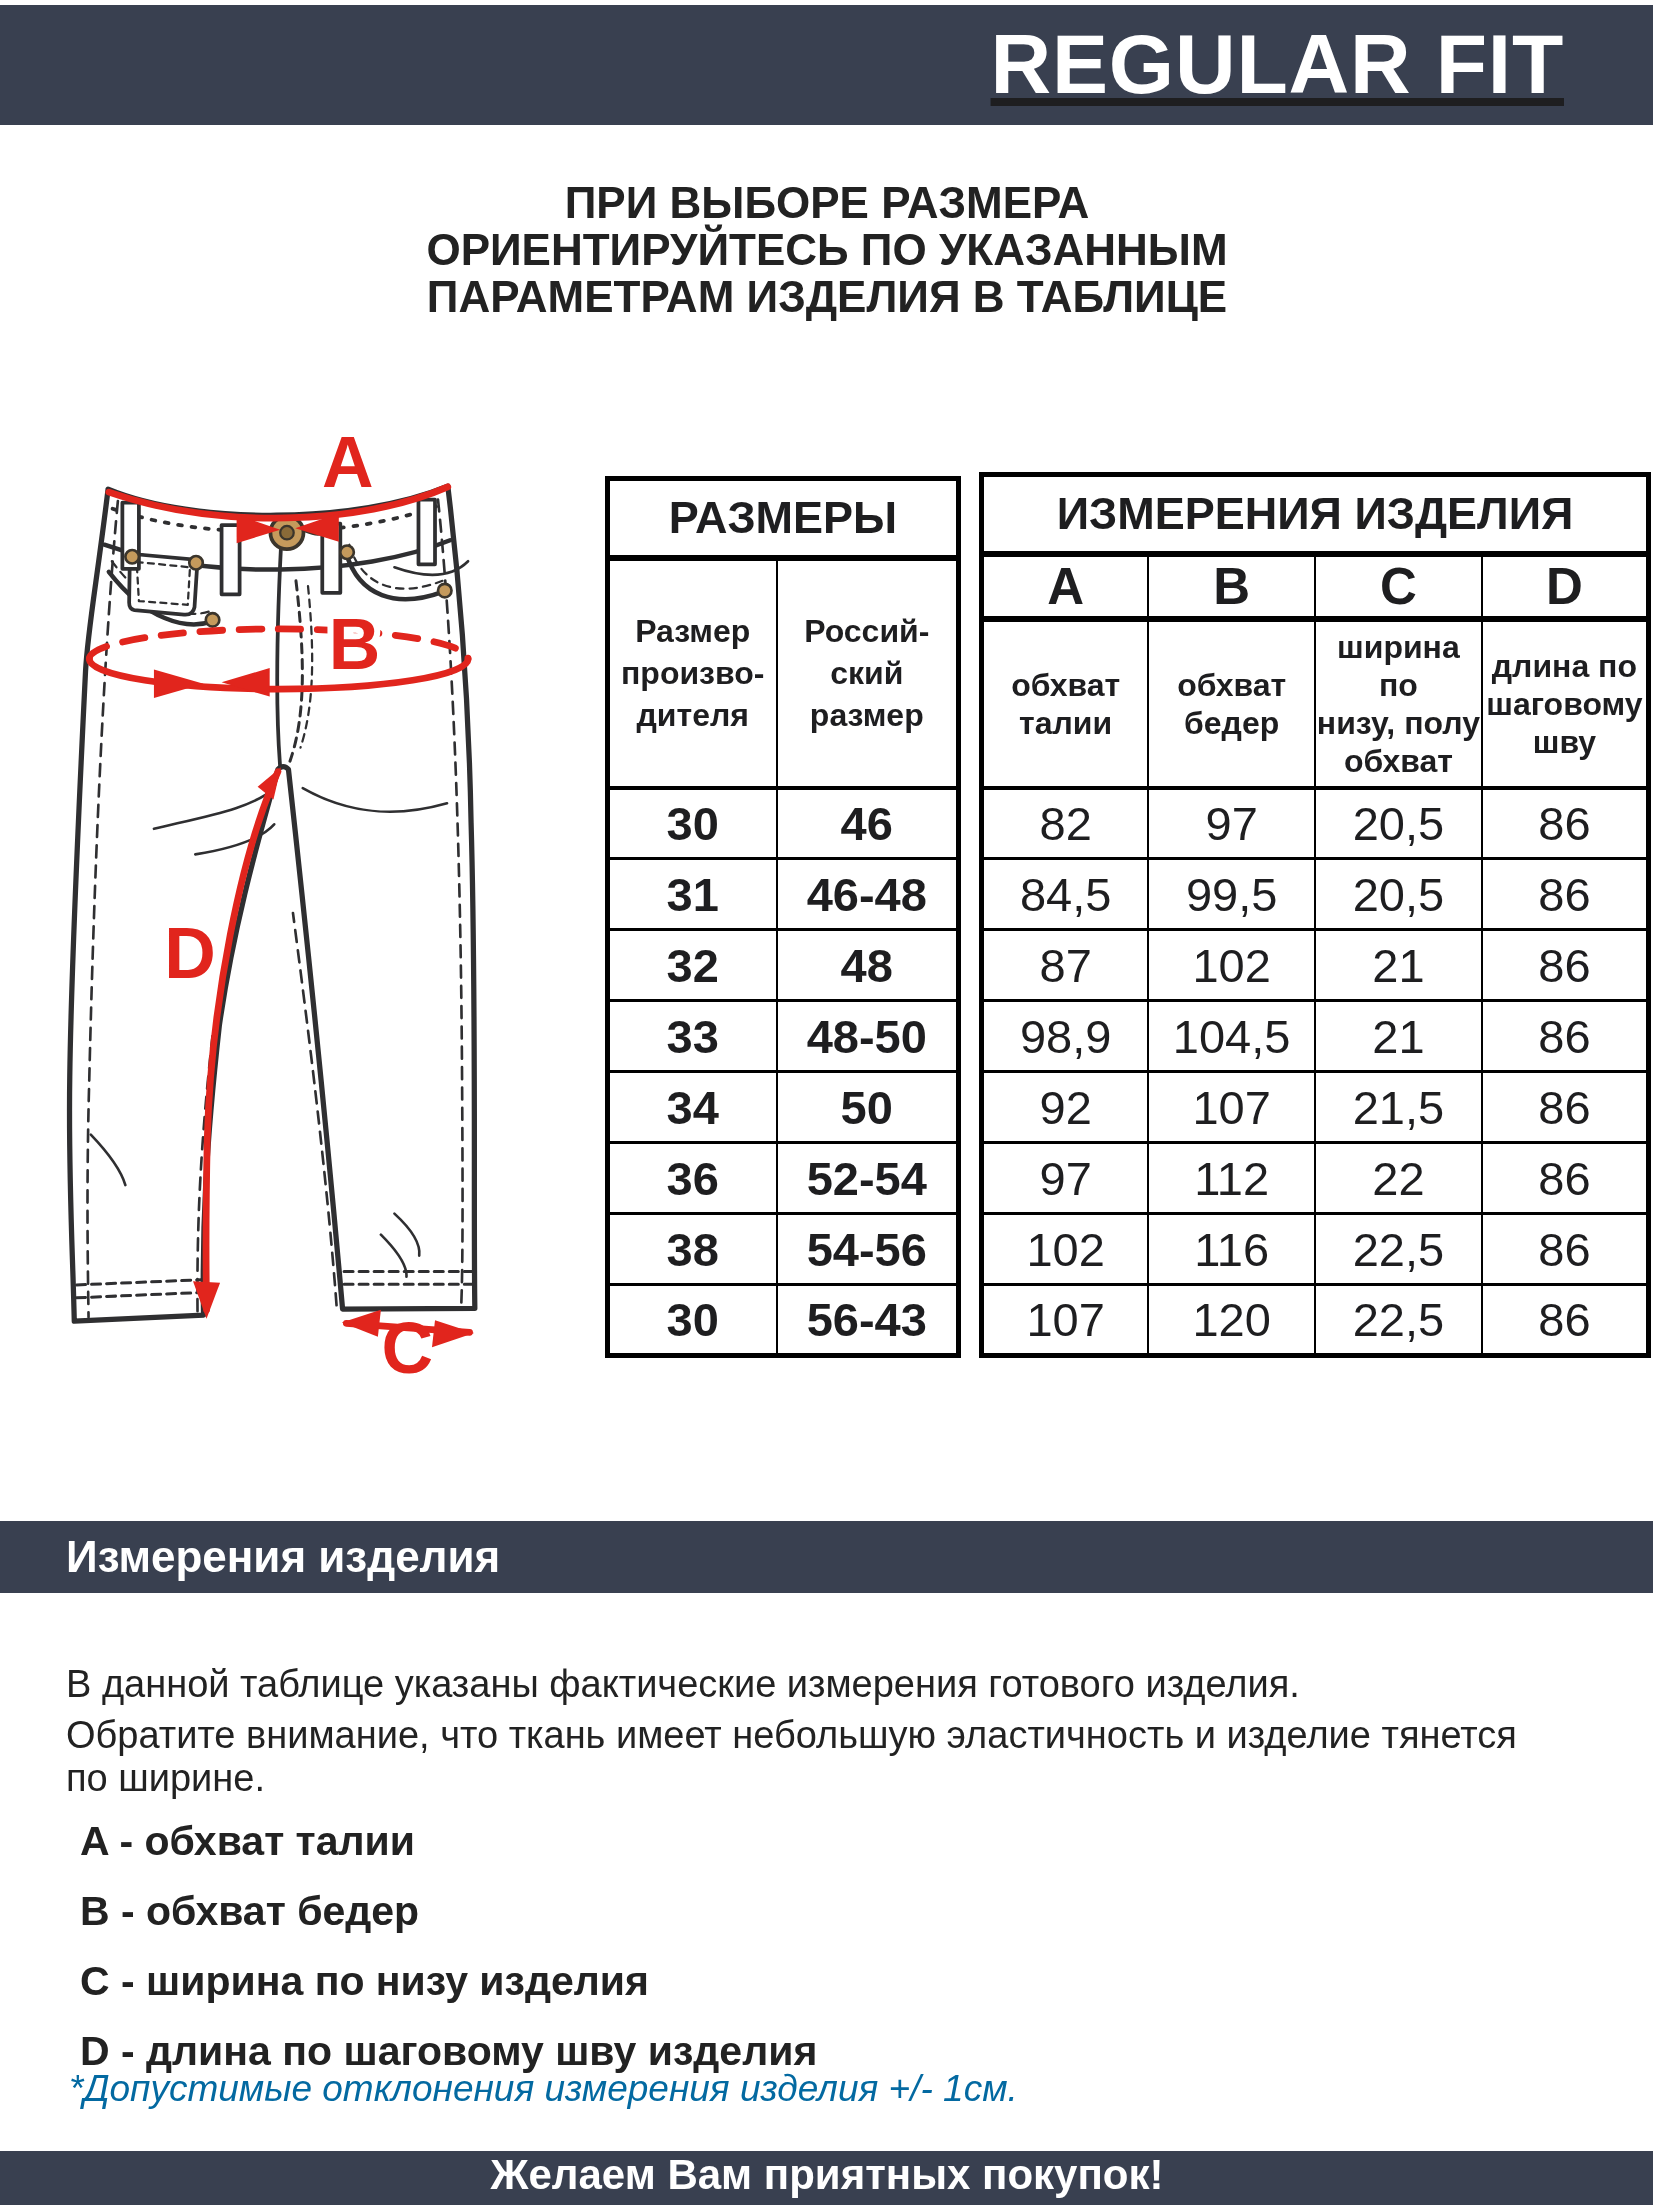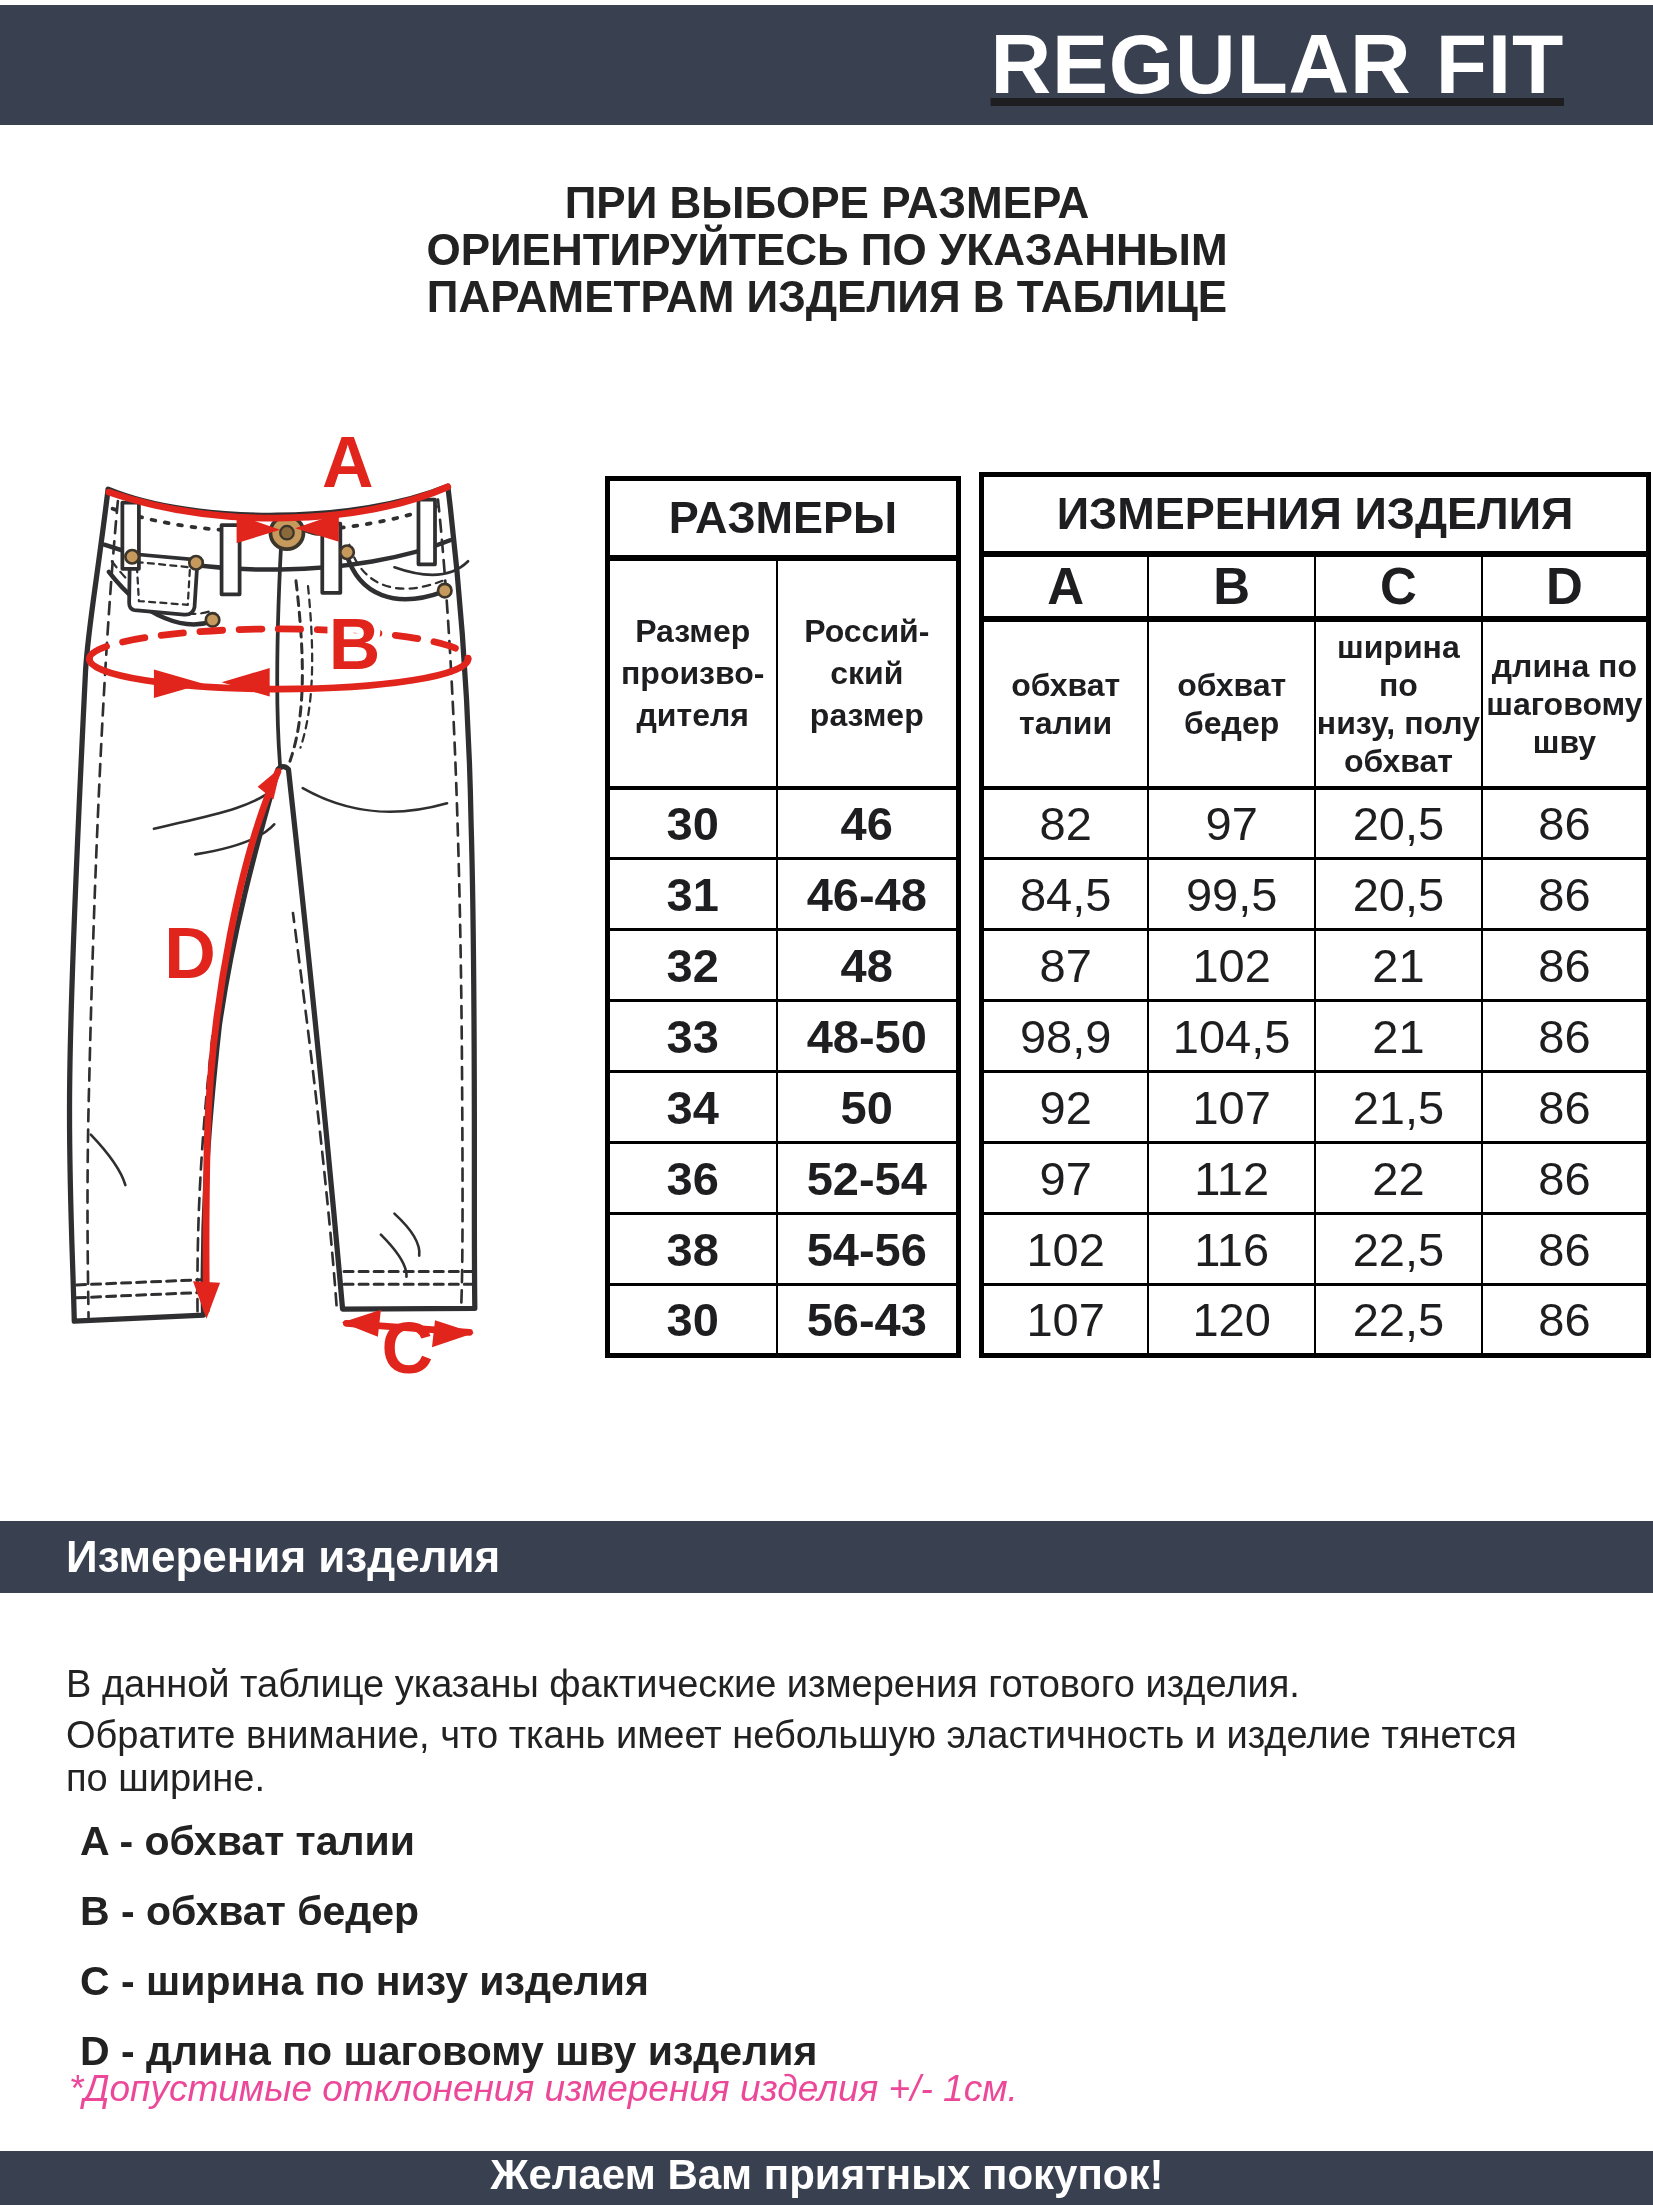--- a/index.html
+++ b/index.html
@@ -45,21 +45,21 @@
   
   .paras { position:absolute; left:66px; top:1663px; width:1511px; font-size:38px; line-height:43px; color:#222; }
   .paras p + p { margin-top:8px; }
   .paras p { white-space:pre-line; }
 
   
   .legend { position:absolute; left:80px; top:1822px; list-style:none; }
   .legend li { font-size:41px; font-weight:bold; line-height:39px; margin-bottom:31px; color:#222; }
 
   
-  .note { position:absolute; left:69px; top:2068px; font-size:37px; font-style:italic; color:#ec4899; }
+  .note { position:absolute; left:69px; top:2068px; font-size:37px; font-style:italic; color:#0369a1; }
 
   
   .footer { position:absolute; top:2151px; left:0; width:100%; height:54px; background:var(--navy);
             display:flex; justify-content:center; }
   .footer .txt { color:#fff; font-size:42px; font-weight:bold; white-space:nowrap; }
 </style>
 </head>
 <body>
 
 <div class="page">

